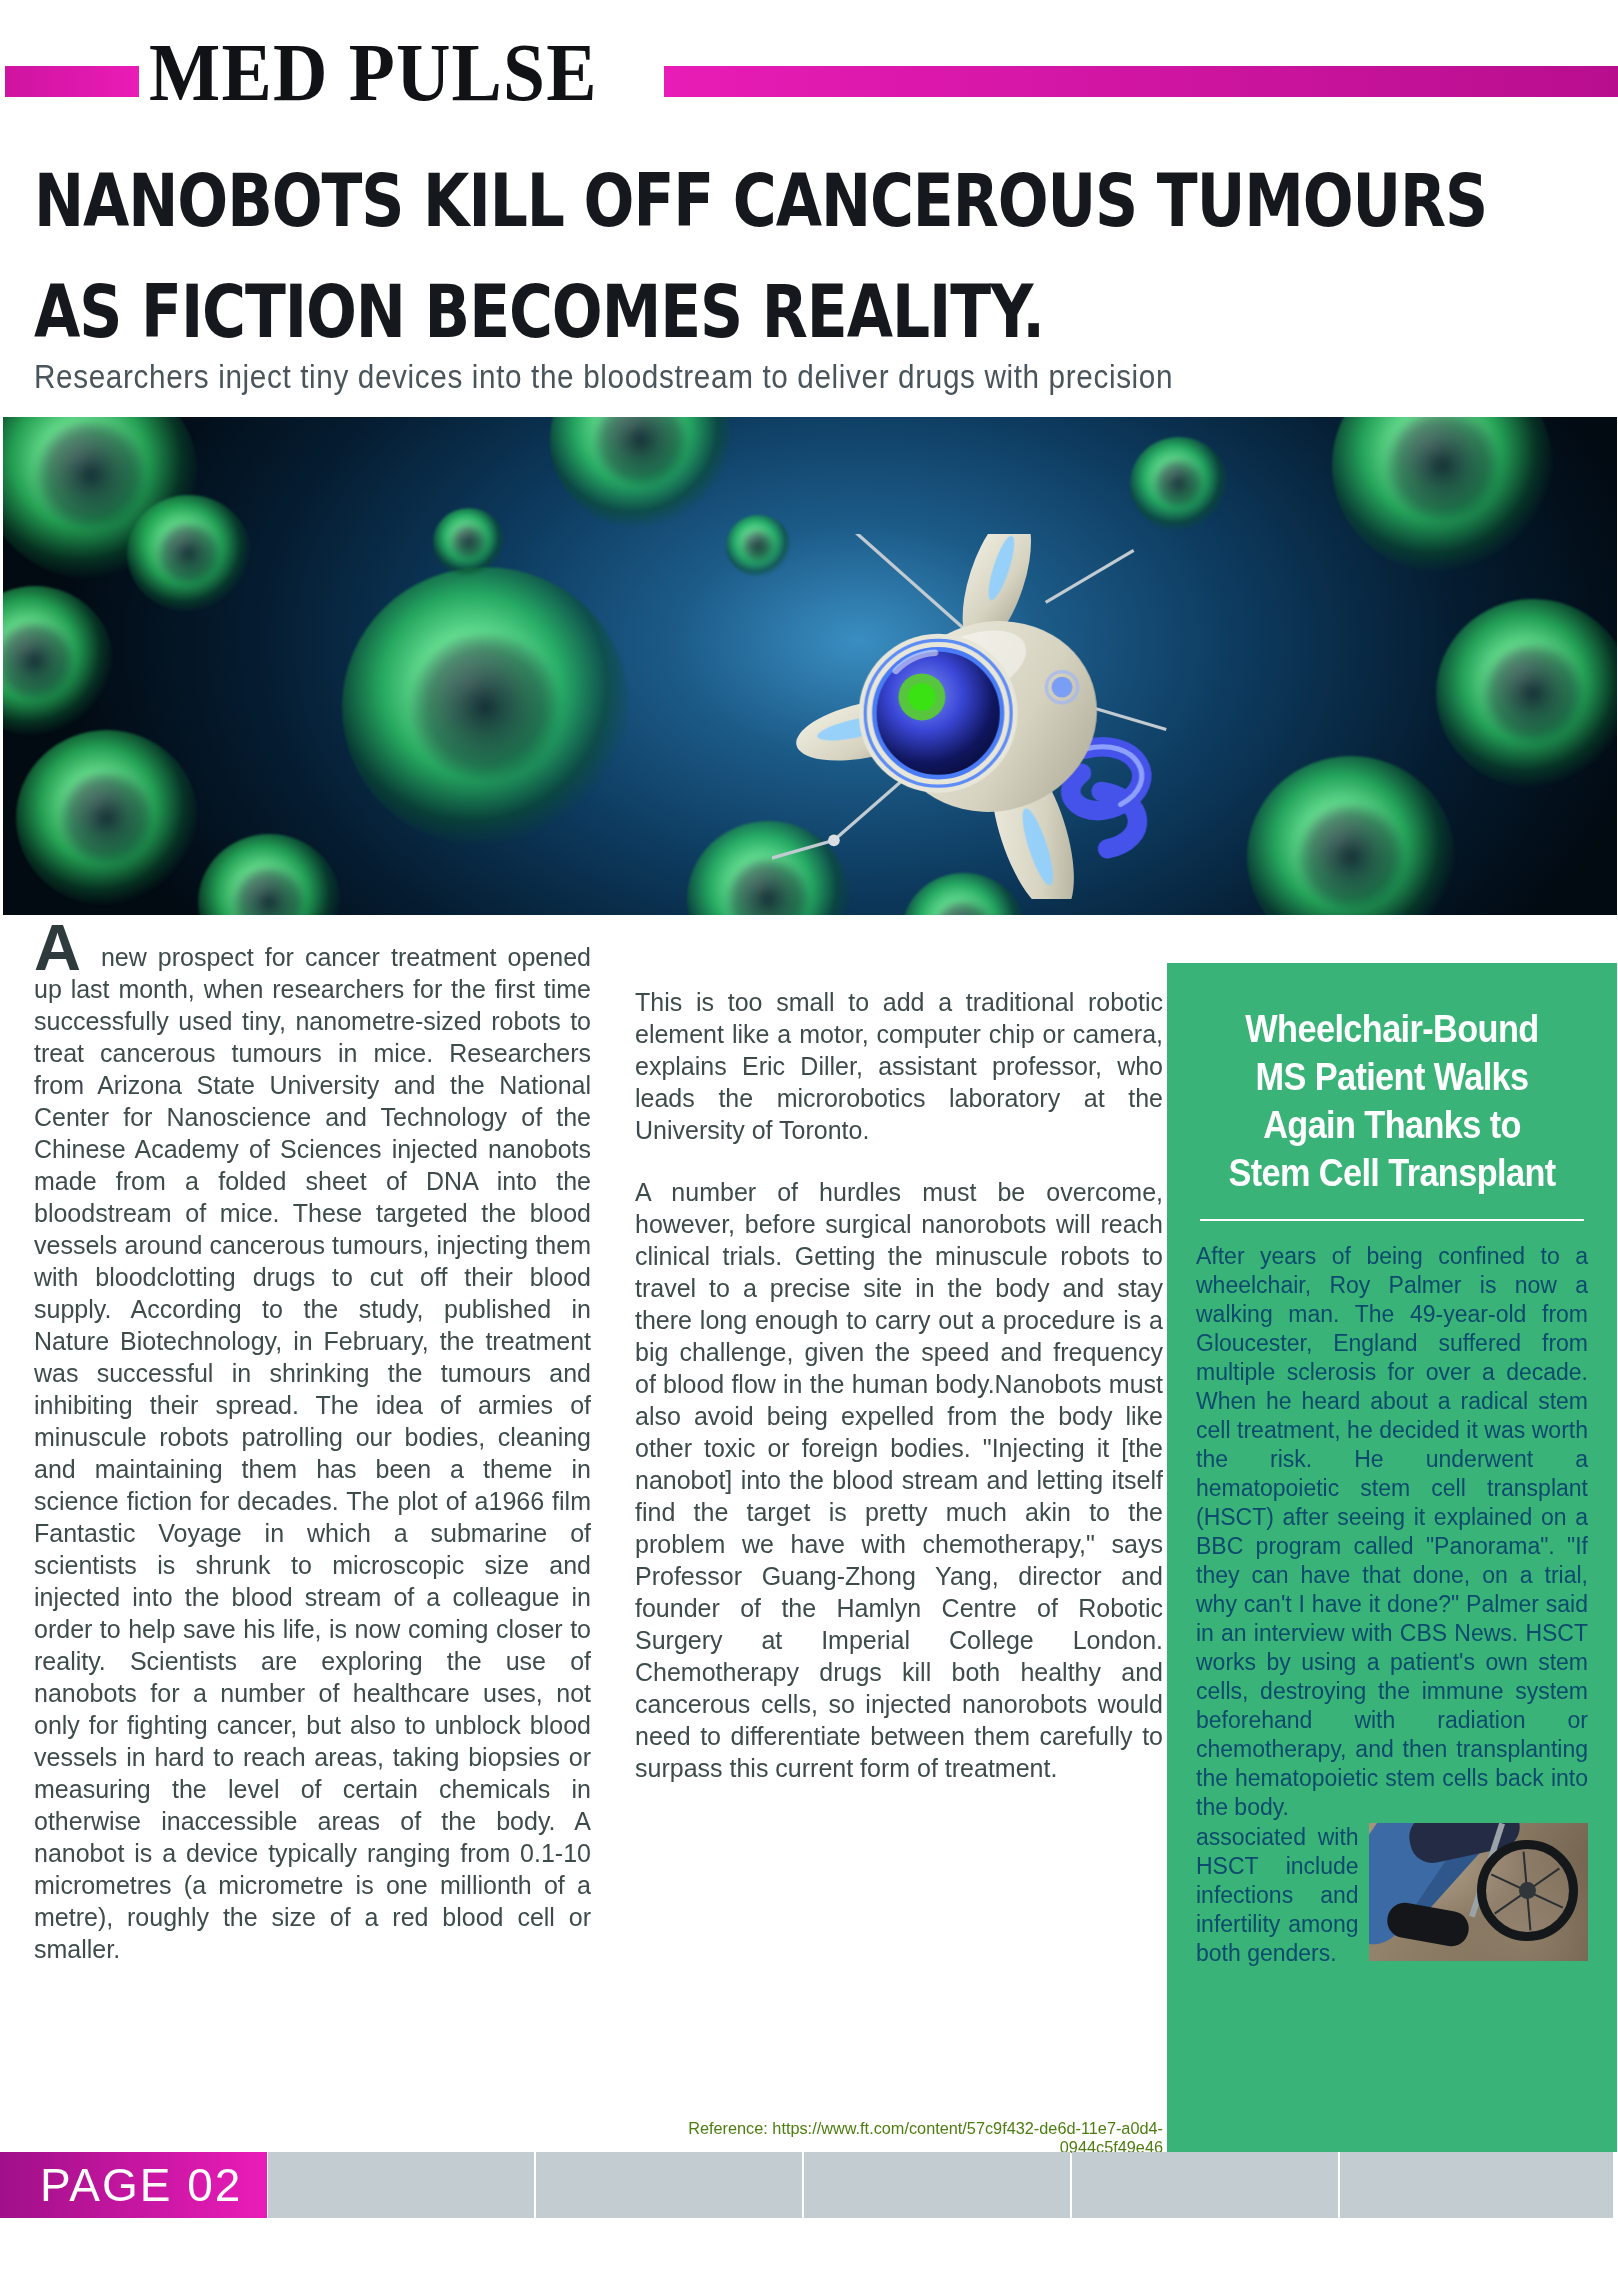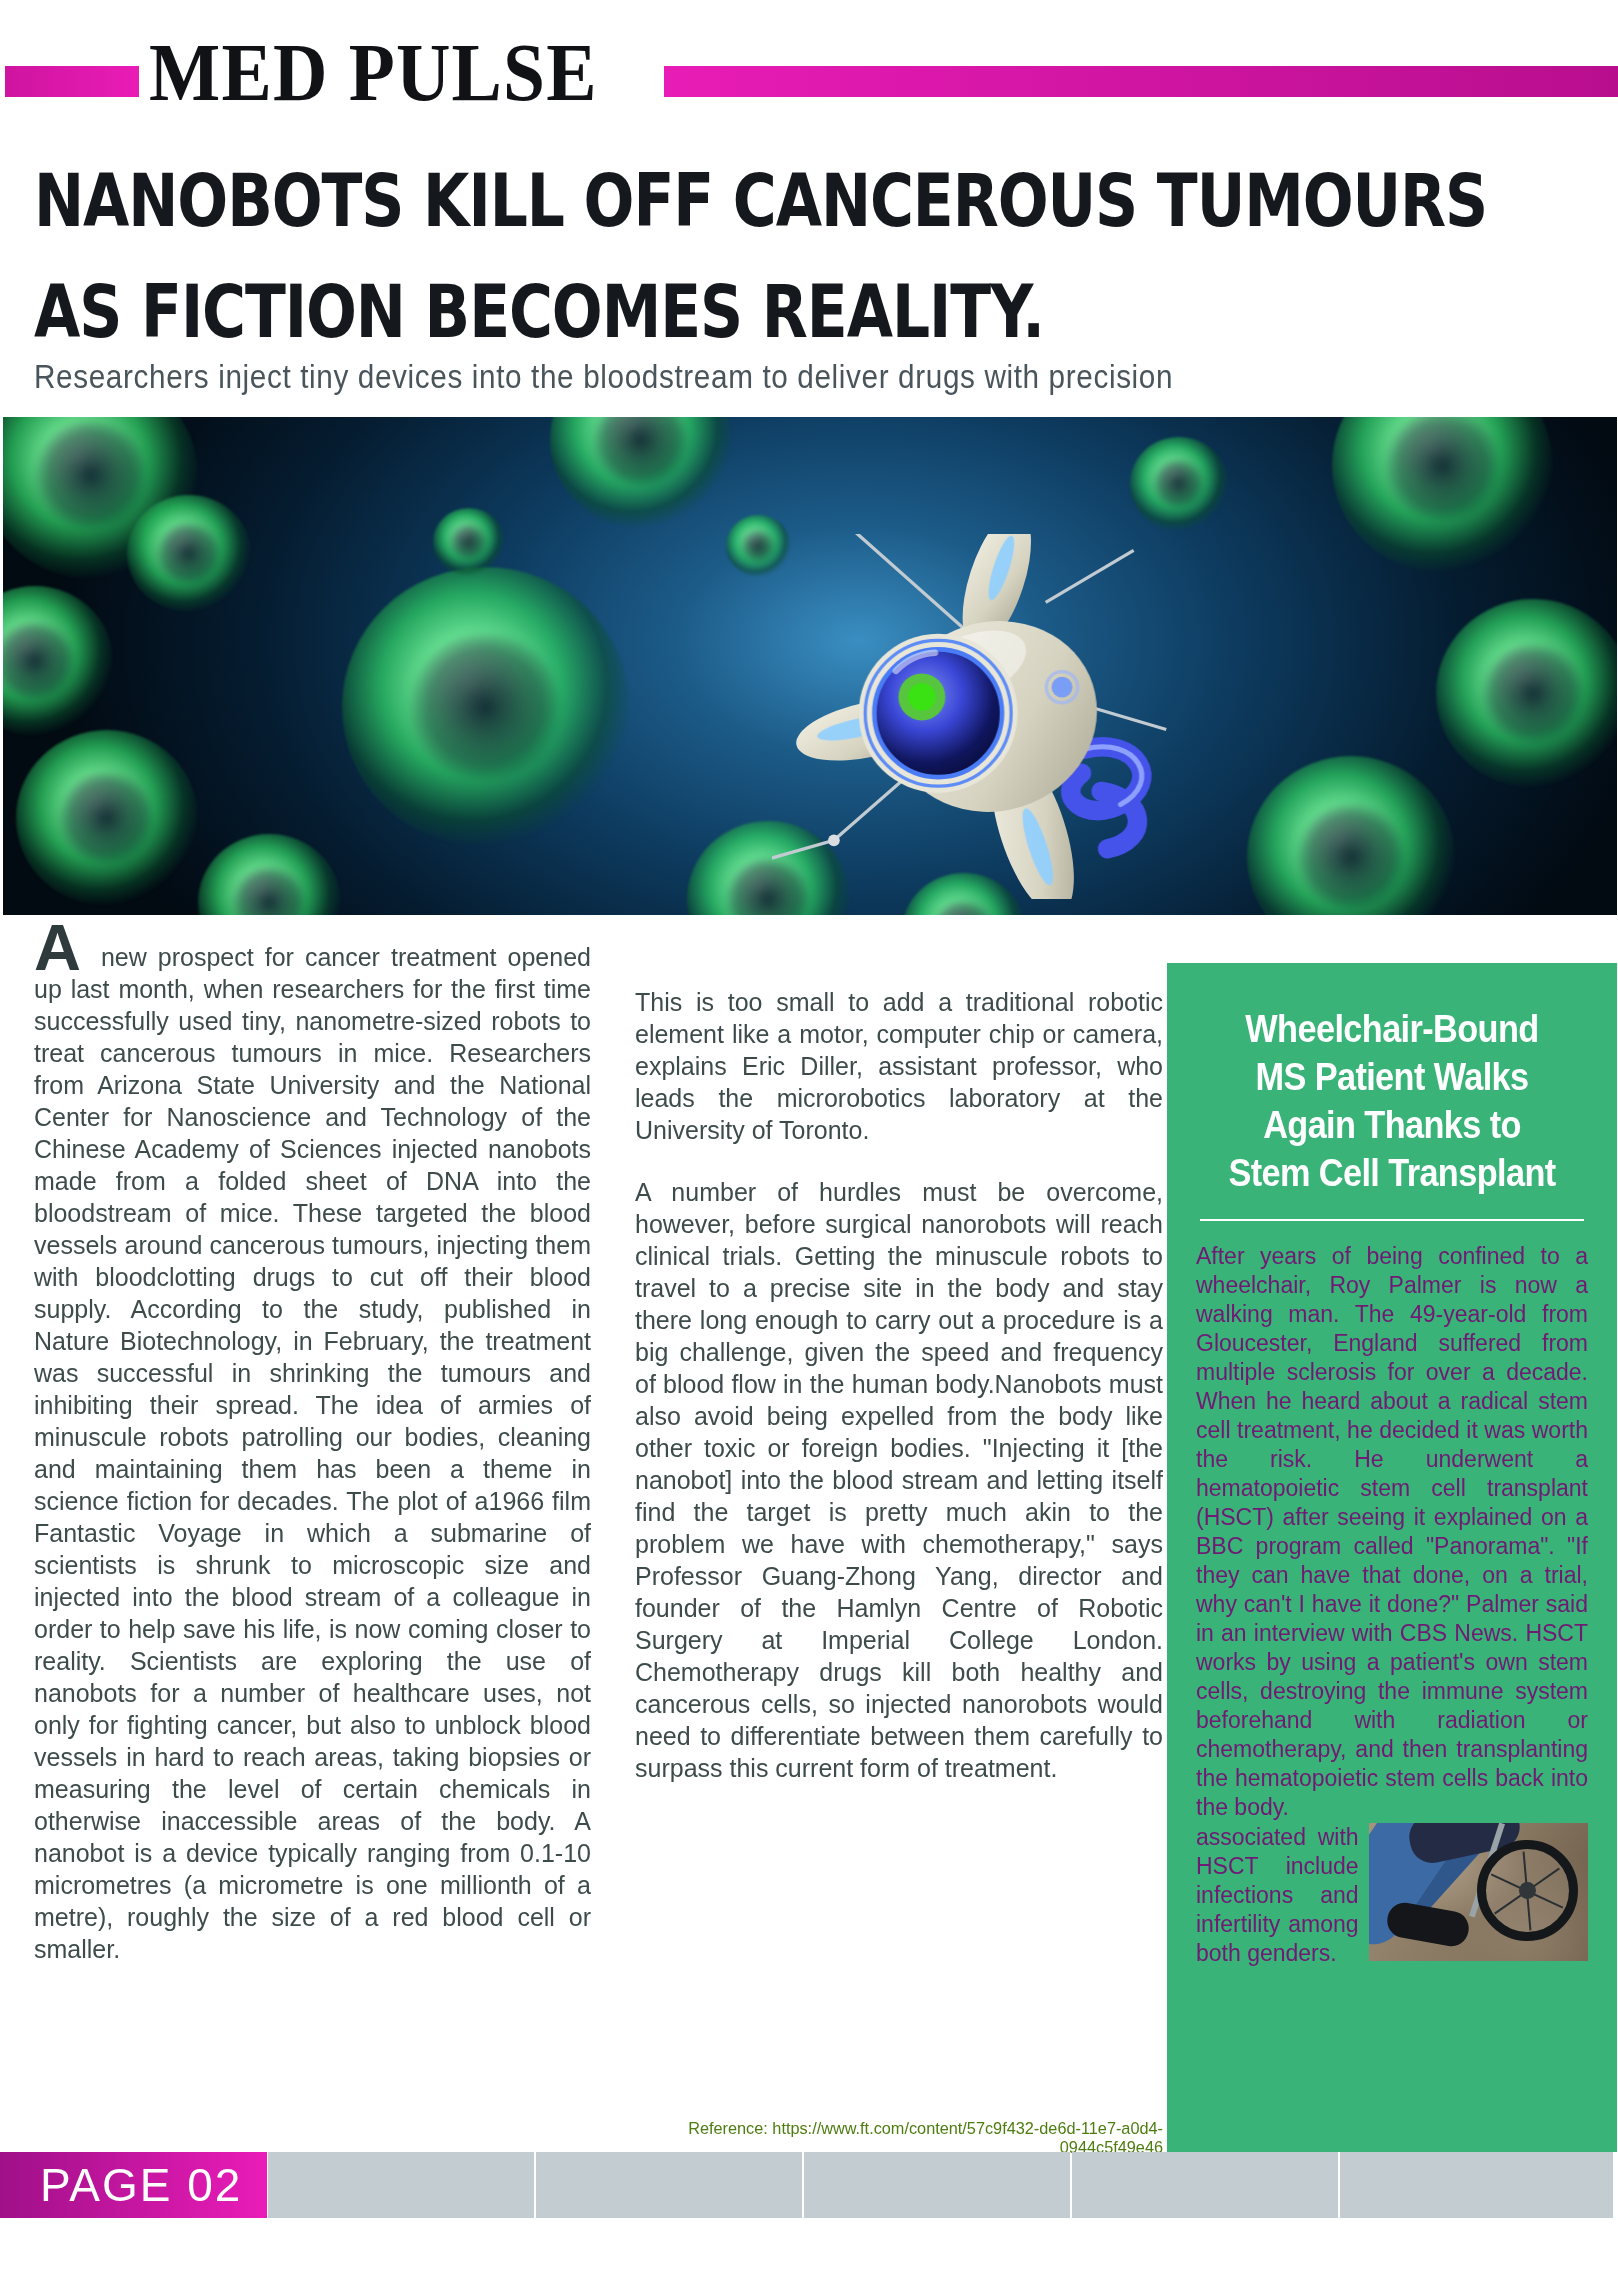--- a/index.html
+++ b/index.html
@@ -43,21 +43,21 @@
         margin-right:9px;letter-spacing:0;}
   .reference{position:absolute;left:635px;top:2119px;width:528px;text-align:right;
         font-size:16.3px;color:#4d7c0f;}
 
   
   .sidebar{position:absolute;left:1167px;top:963px;width:450px;height:1189px;background:#39b377;
         box-sizing:border-box;padding:22px 29px 0 29px;overflow:hidden;}
   .sidebar-title{margin-top:19.5px;text-align:center;color:#ffffff;font-weight:700;font-size:39px;
         line-height:48px;letter-spacing:-0.7px;transform:scaleX(.88);transform-origin:center;}
   .sidebar-divider{margin:22px 3.9px 0 3.9px;height:2.6px;background:#ffffff;}
-  .sb-body{font-size:23px;line-height:29px;text-align:justify;color:#701a75;margin:0;}
+  .sb-body{font-size:23px;line-height:29px;text-align:justify;color:#0c4a6e;margin:0;}
   .sb-p1{margin-top:21px;}
   .sb-p2{margin-top:27px;}
   .sb-wrap{display:flex;gap:10.4px;margin-top:1.3px;}
   .sb-wrap .sb-body{flex:1;}
 
   
   .sidebar-photo{position:relative;width:219px;height:138px;flex:0 0 219px;overflow:hidden;
         background:radial-gradient(ellipse at 20% 30%,#b3a28b 0%,rgba(0,0,0,0) 45%),
                    radial-gradient(ellipse at 70% 85%,#8d7c66 0%,rgba(0,0,0,0) 55%),
                    linear-gradient(120deg,#a08f77,#86755f 55%,#6a5a47);}

